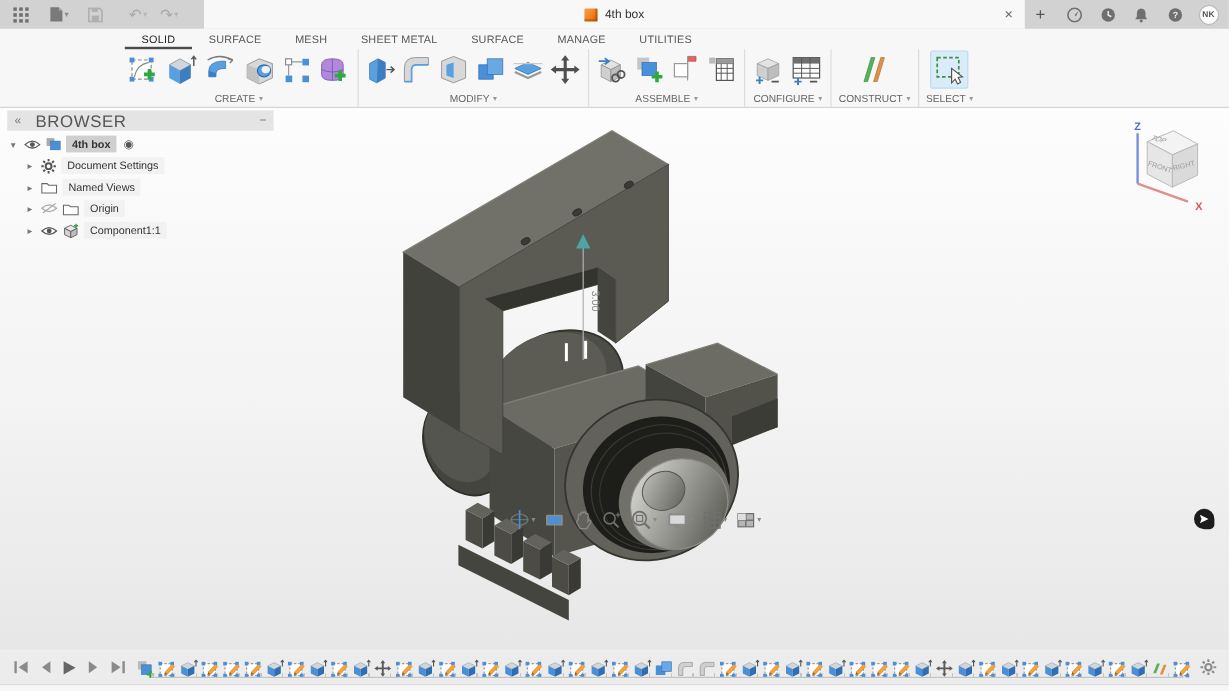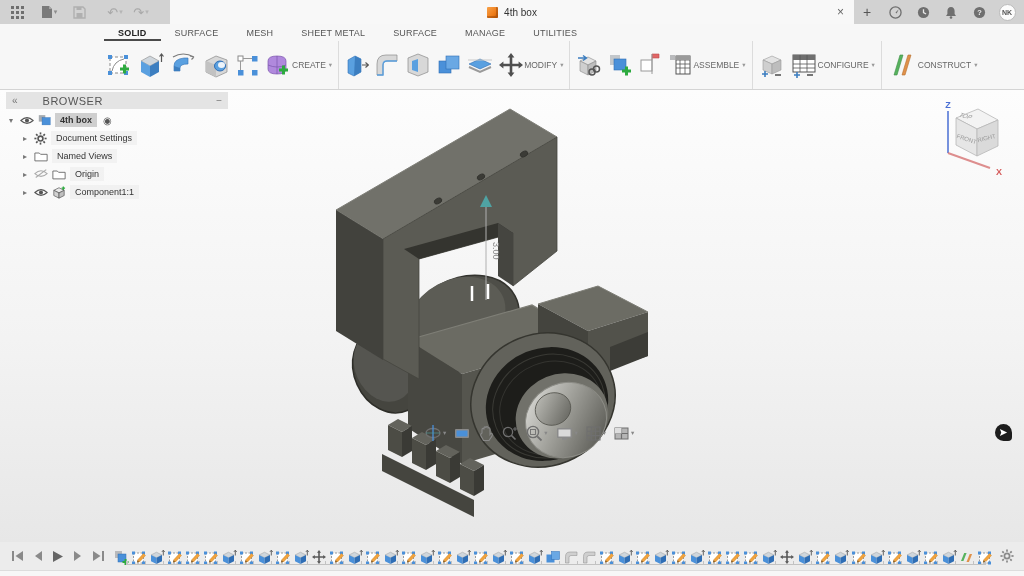--- a/index.html
+++ b/index.html
@@ -29,39 +29,39 @@
   
   #ribbon { position:absolute; left:0; top:24px; width:1024px; height:66px;
     background:#f7f7f7; border-bottom:1px solid #d4d4d4; z-index:55; }
   #design-btn { position:absolute; left:8px; top:8px; width:82px; height:46px;
     background:#fdfdfd; border:1px solid #c9c9c9; border-radius:3px;
     display:flex; align-items:center; justify-content:center; gap:4px;
     font-size:9.5px; font-weight:bold; color:#555; }
   #design-btn .car { font-size:7px; color:#888; font-weight:normal; }
   #ribbon-tabs { position:absolute; left:104px; top:2px; height:15px; display:flex; }
   .rtab { padding:2px 14px 0 14px; font-size:9px; color:#555; letter-spacing:.2px; }
-  .rtab.active { color:#222; font-weight:bold; border-bottom:2.5px solid #4a4a4a; }
+  .rtab.active { color:#222; font-weight:normal; border-bottom:2.5px solid #4a4a4a; }
   #ribbon-groups { position:absolute; left:100px; top:17px; height:48px; display:flex; }
-  .rgroup { display:flex; flex-direction:row; align-items:center; border-right:1px solid #dcdcdc; padding:0 6px; }
+  .rgroup { display:flex; flex-direction:column; align-items:center; border-right:1px solid #dcdcdc; padding:0 6px; }
   .rgroup:last-child { border-right:none; }
   .rg-icons { flex:1; display:flex; align-items:center; gap:5px; }
   .rg-label { height:14px; font-size:8.5px; color:#666; display:flex; align-items:center; gap:3px; }
   .rg-label .car { font-size:6.5px; color:#999; }
   .ribbon-ic { display:flex; align-items:center; justify-content:center; }
   .sel-hl { background:#d9ecf8; border:1px solid #bcdcf0; border-radius:2px; padding:2px; }
 
   
   #canvas { position:absolute; left:0; top:90px; width:1024px; height:452px;
     background:linear-gradient(180deg,#fdfdfd 0%,#f3f3f3 55%,#e7e7e7 100%); }
 
   
   #browser { position:absolute; left:6px; top:92px; width:222px; z-index:40; }
   #browser-header { height:17px; background:#e4e4e4; display:flex; align-items:center;
     padding:0 6px; color:#555; }
-  #browser-header .bh-title { flex:1; font-size:11px; letter-spacing:.5px; margin-left:13px;padding-left:12px; }
+  #browser-header .bh-title { flex:1; font-size:14px; letter-spacing:.5px; margin-left:0;padding-left:12px; }
   .br-row { height:18px; display:flex; align-items:center; gap:4px; }
   .br-row .tw { width:10px; text-align:center; color:#777; font-size:8px; flex:none; }
   .br-label { font-size:9px; color:#333; padding:2px 5px; background:rgba(240,240,240,.85); white-space:nowrap; }
   .br-label.sel { background:#cfcfcf; font-weight:bold; }
   .br-radio { color:#555; font-size:10px; margin-left:2px; }
   .ind1 { margin-left:14px; }
 
   
   #viewcube { position:absolute; right:14px; top:6px; }
 
@@ -468,20 +468,34 @@
           </span>
       </div>
       <div class="rg-label">
         <span>CONSTRUCT</span>
           <span class="car">▾</span>
       </div>
     </div>
 
 
 
+    <div class="rgroup">
+      <div class="rg-icons">
+        <span class="ribbon-ic sel-hl">
+            <svg width="26" height="26" viewBox="0 0 26 26">
+              <rect x="3" y="3" width="18" height="16" fill="none" stroke="#3c8f44" stroke-width="1.4" stroke-dasharray="3 2"></rect>
+              <path d="M15 12 L15 24 L18 21 L20 25 L22.5 23.5 L20.5 19.5 L24 19 Z" fill="#fff" stroke="#555" stroke-width="1"></path>
+            </svg>
+          </span>
+      </div>
+      <div class="rg-label">
+        <span>SELECT</span>
+          <span class="car">▾</span>
+      </div>
+    </div>
   </div>
 </div>
 
 <div id="browser">
   <div id="browser-header">
     <span style="color:#777;">«</span>
     <span class="bh-title">BROWSER</span>
     <span style="color:#777;">−</span>
   </div>
   <div class="br-row" style="margin-top:2px;">

